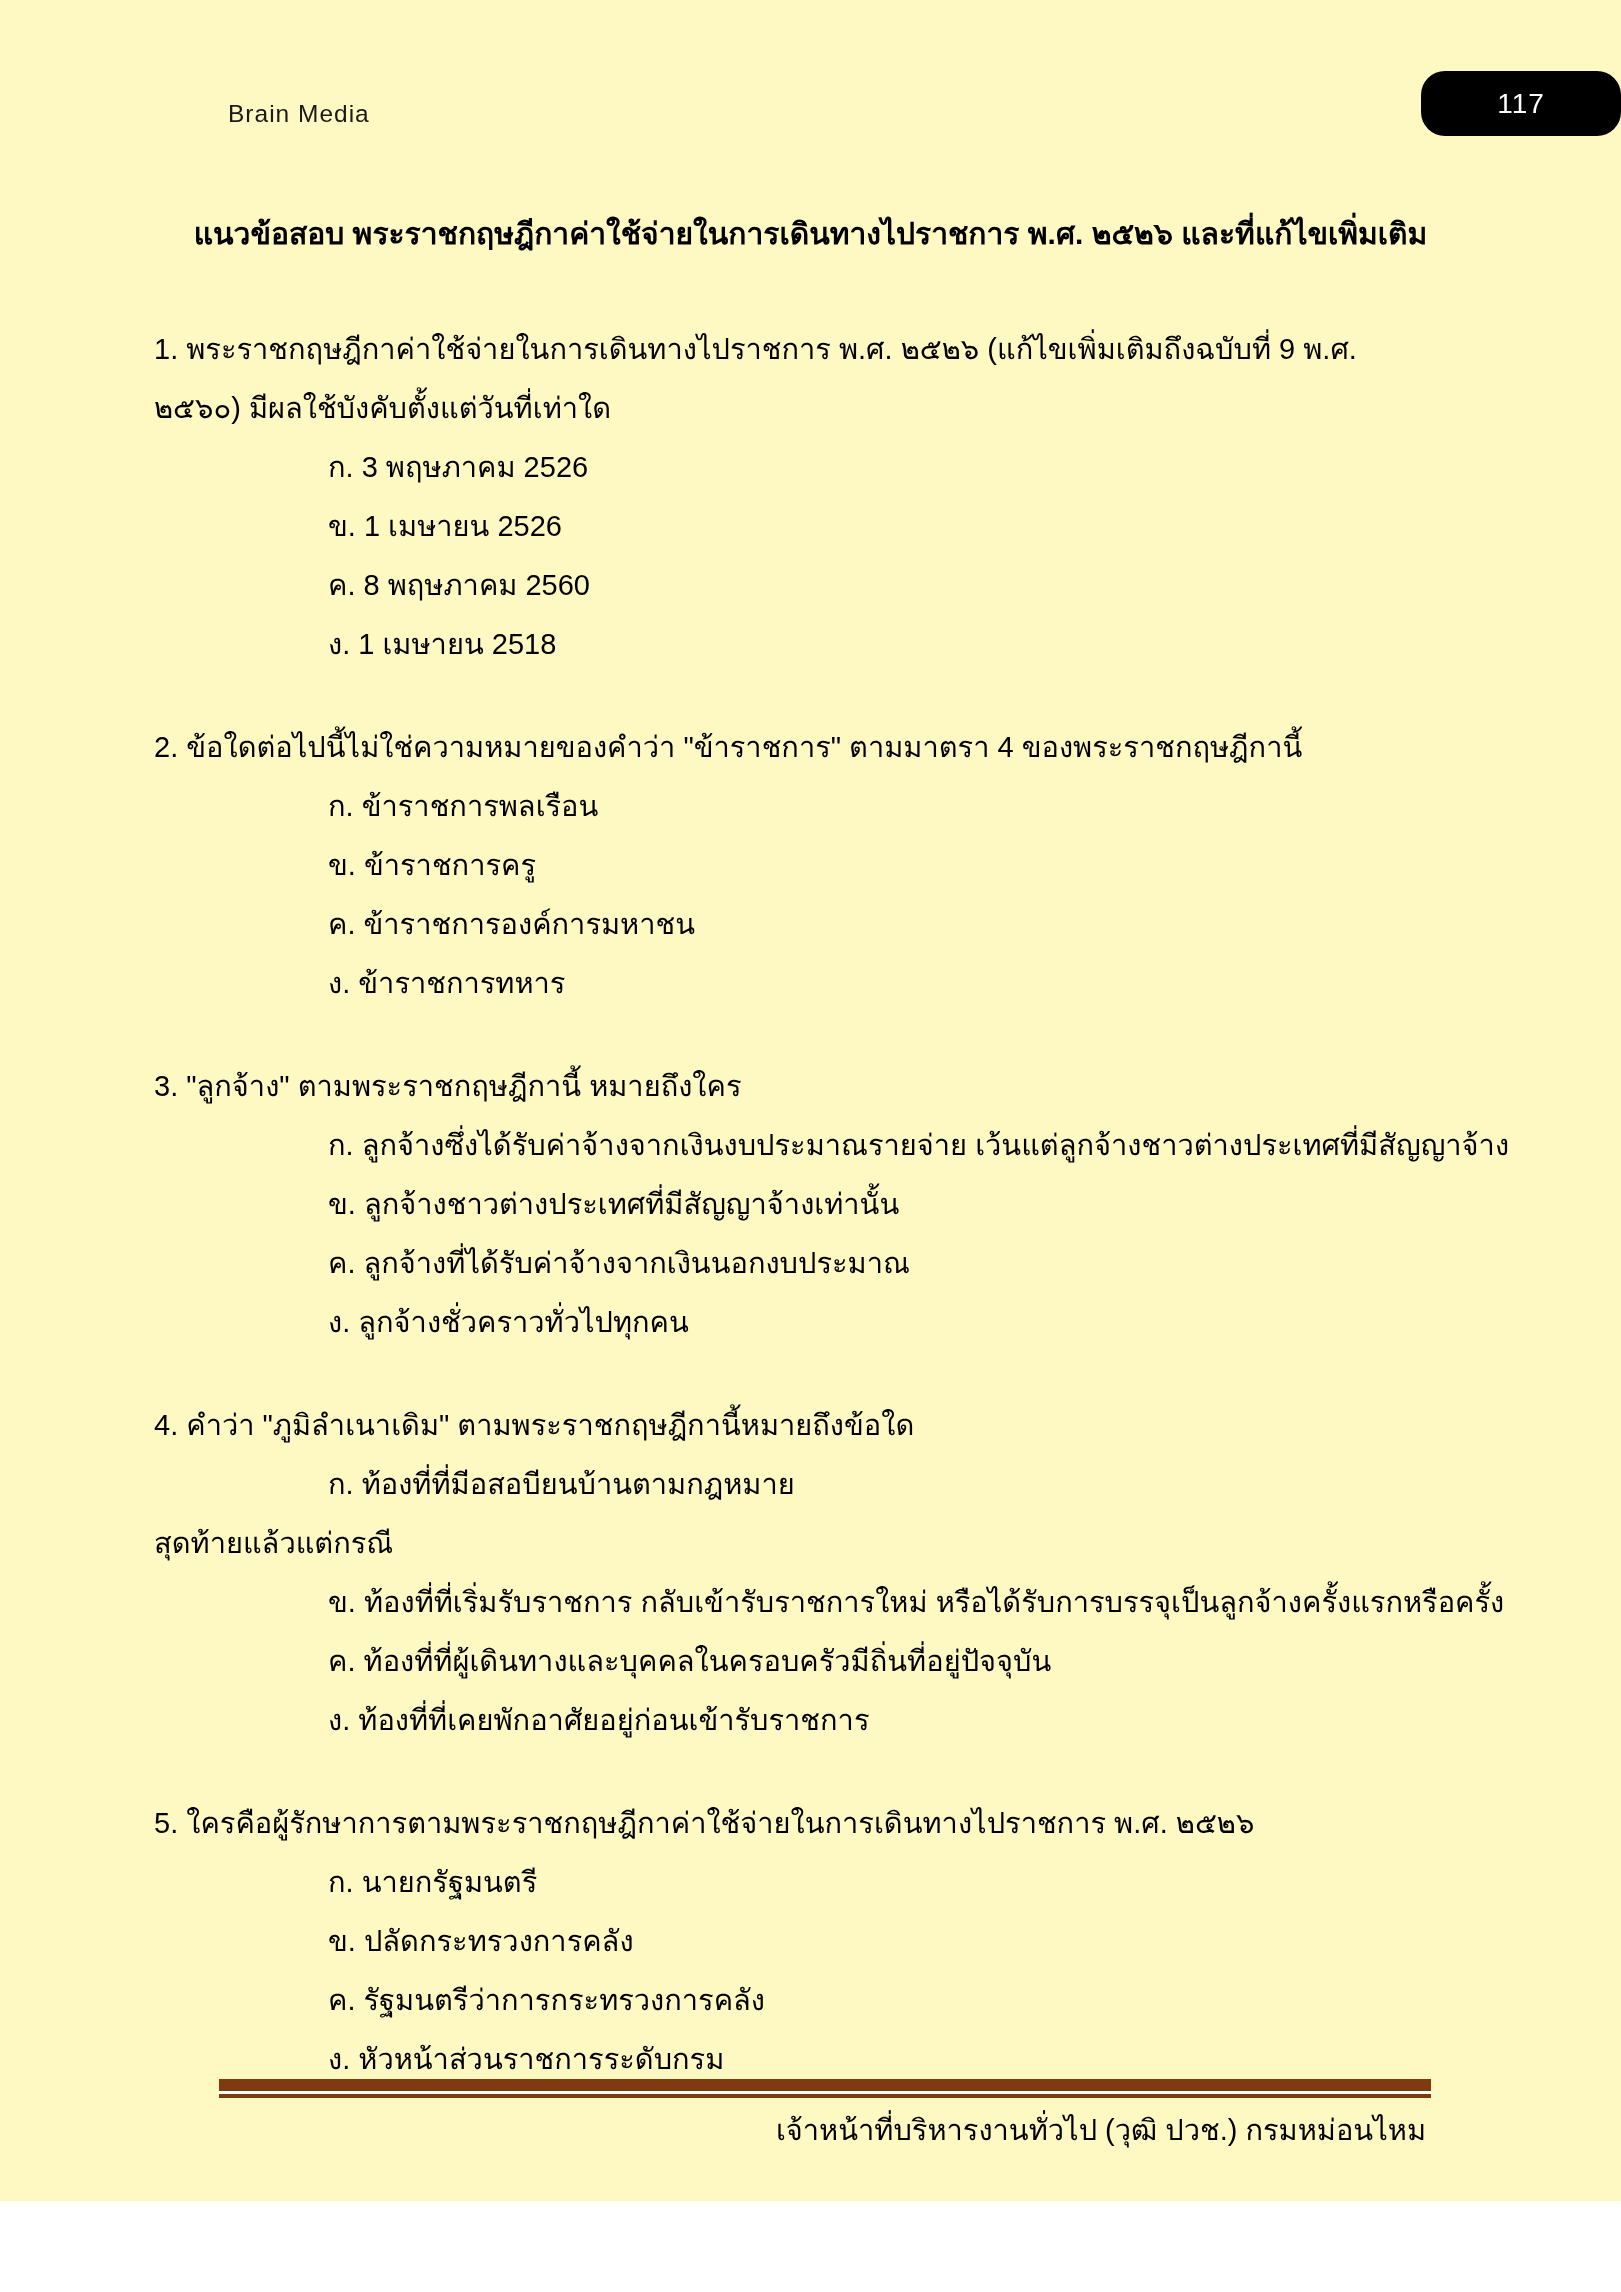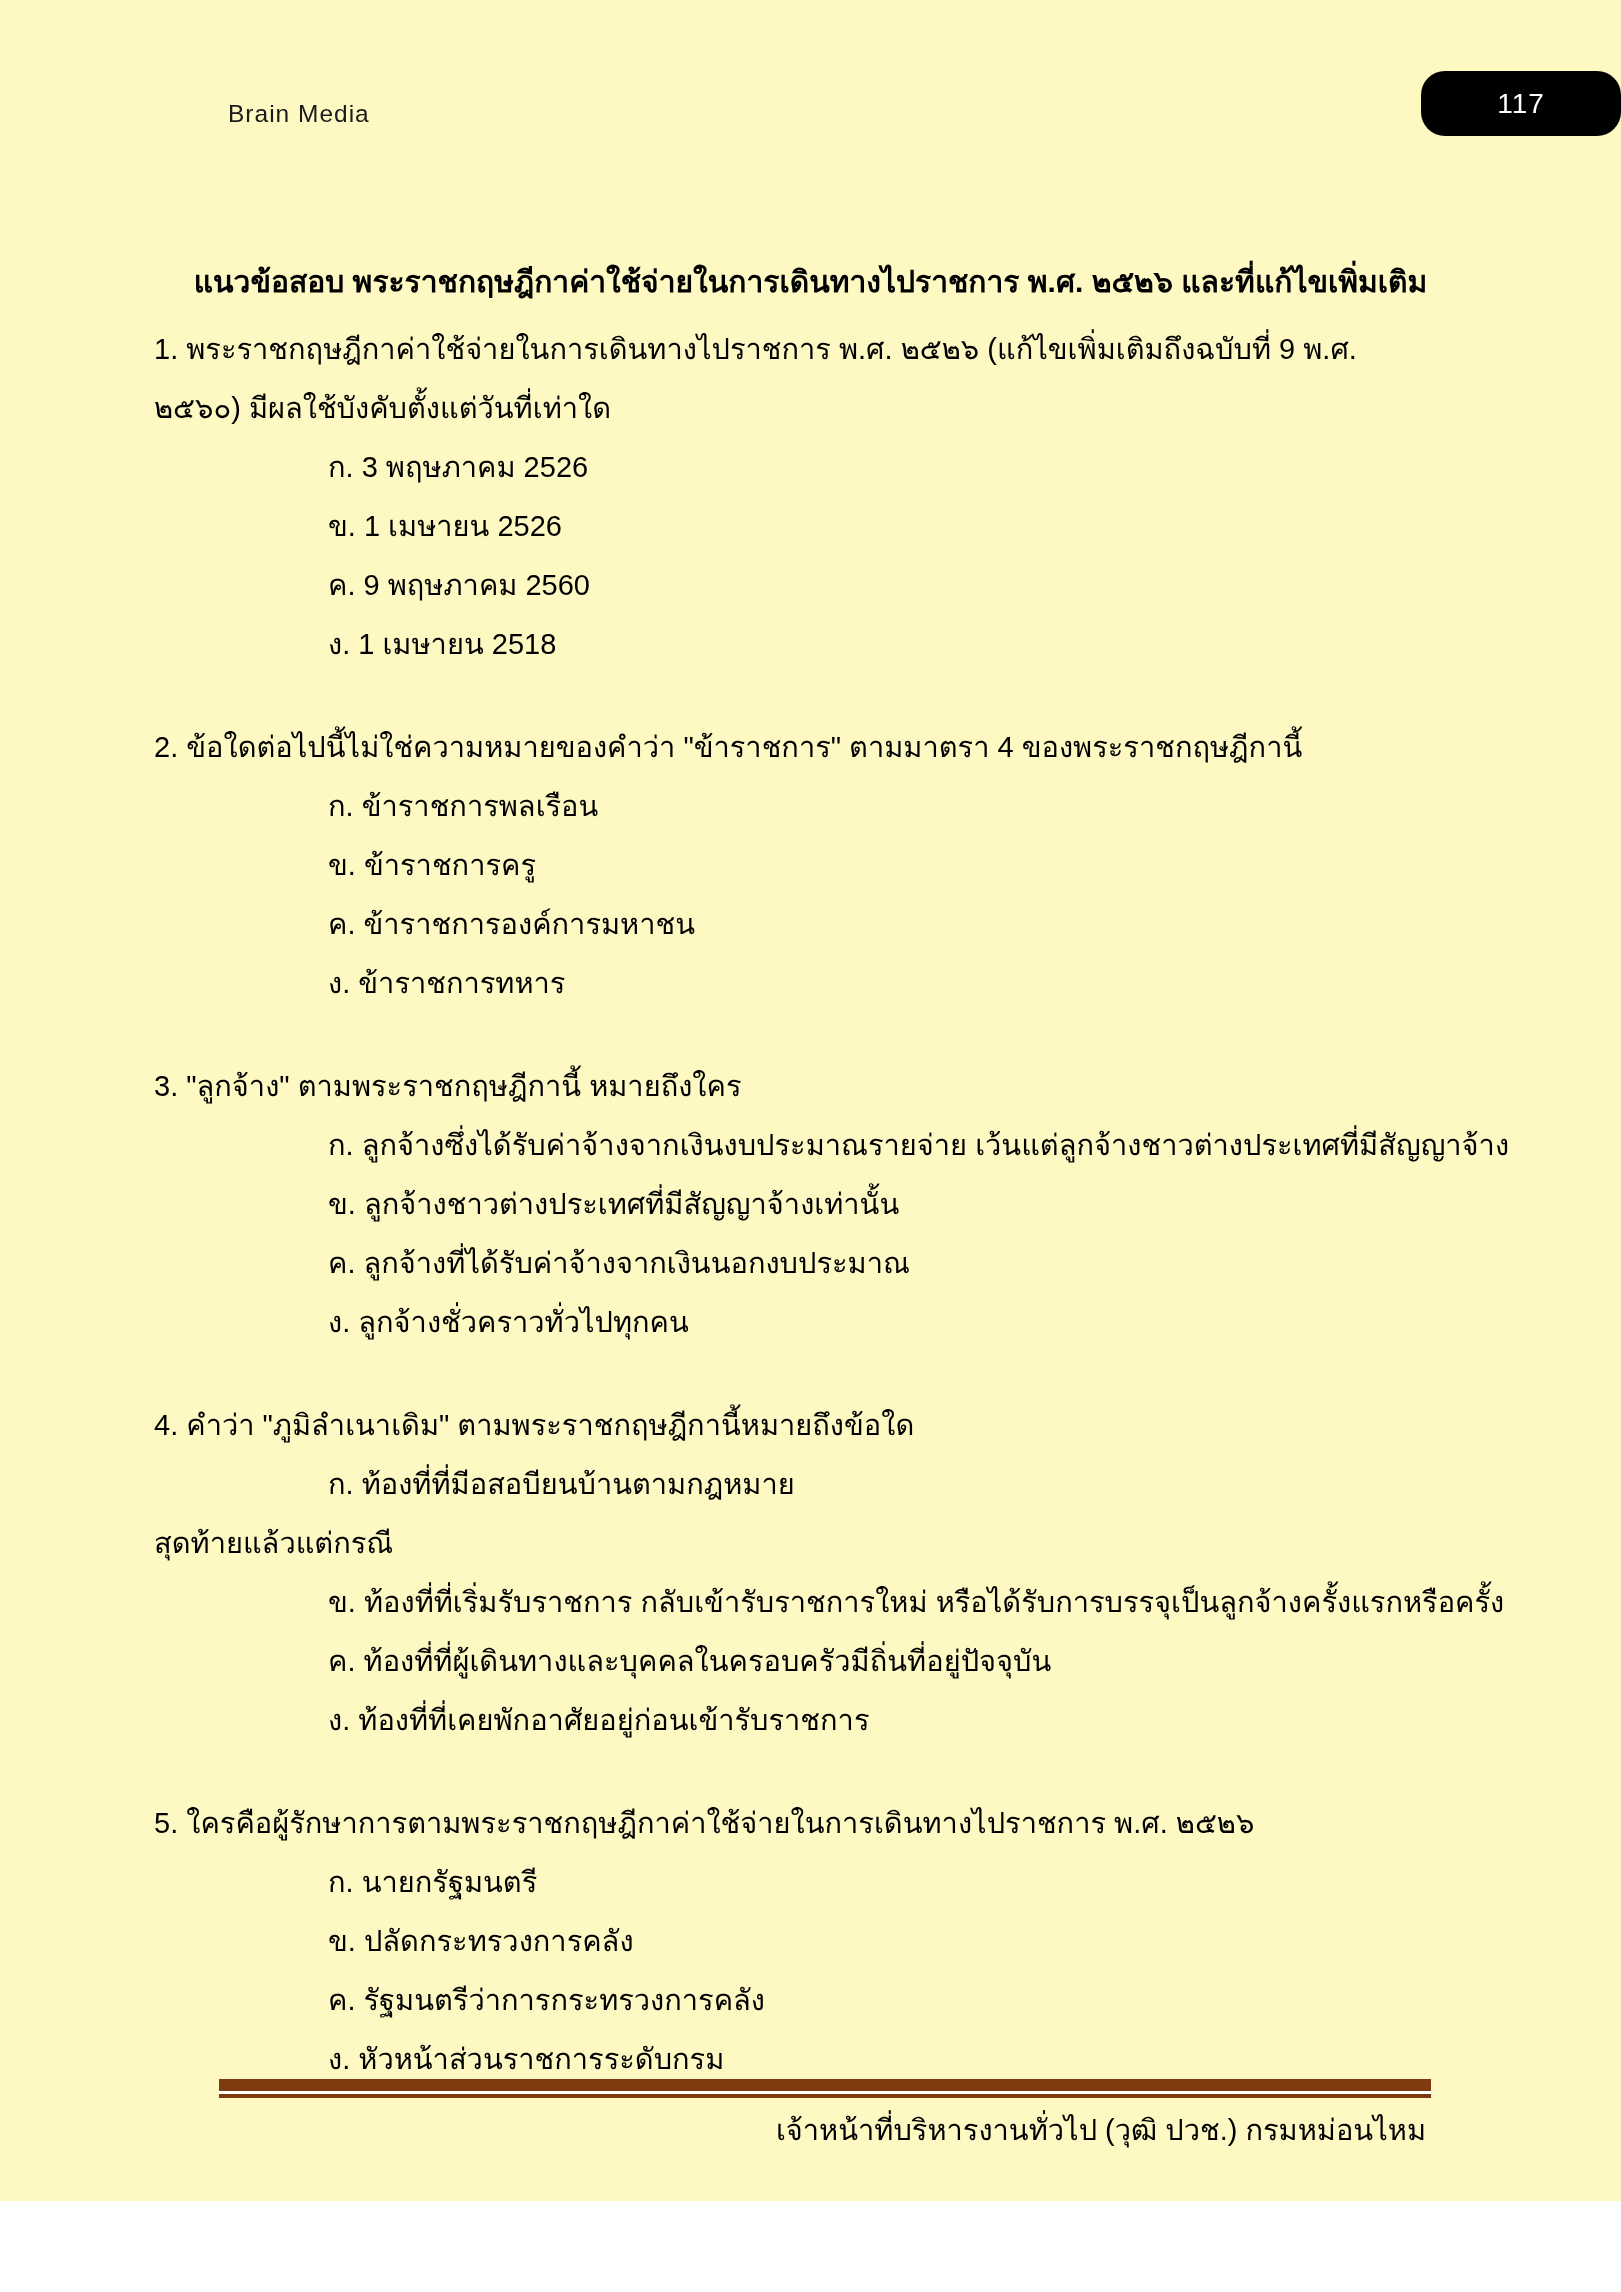--- a/index.html
+++ b/index.html
@@ -38,21 +38,20 @@
   }
   .doc-title {
     position: absolute;
     left: 98px;
     right: 98px;
     top: 210px;
     text-align: center;
     font-size: 30px;
     font-weight: bold;
     white-space: nowrap;
-    margin-top: 48px;
   }
   .content {
     position: absolute;
     left: 154px;
     top: 320px;
     right: 29px;
   }
   .question { margin-bottom: 44px; }
   .line {
     height: 59px;
@@ -92,21 +91,21 @@
   </div>
 
   <div class="doc-title">แนวข้อสอบ พระราชกฤษฎีกาค่าใช้จ่ายในการเดินทางไปราชการ พ.ศ. ๒๕๒๖ และที่แก้ไขเพิ่มเติม</div>
 
   <div class="content">
       <div class="question">
         <div class="line">1. พระราชกฤษฎีกาค่าใช้จ่ายในการเดินทางไปราชการ พ.ศ. ๒๕๒๖ (แก้ไขเพิ่มเติมถึงฉบับที่ 9 พ.ศ.</div>
         <div class="line">๒๕๖๐) มีผลใช้บังคับตั้งแต่วันที่เท่าใด</div>
         <div class="line indent">ก. 3 พฤษภาคม 2526</div>
         <div class="line indent">ข. 1 เมษายน 2526</div>
-        <div class="line indent">ค. 9 พฤษภาคม 2560</div>
+        <div class="line indent">ค. 8 พฤษภาคม 2560</div>
         <div class="line indent">ง. 1 เมษายน 2518</div>
       </div>
       <div class="question">
         <div class="line">2. ข้อใดต่อไปนี้ไม่ใช่ความหมายของคำว่า "ข้าราชการ" ตามมาตรา 4 ของพระราชกฤษฎีกานี้</div>
         <div class="line indent">ก. ข้าราชการพลเรือน</div>
         <div class="line indent">ข. ข้าราชการครู</div>
         <div class="line indent">ค. ข้าราชการองค์การมหาชน</div>
         <div class="line indent">ง. ข้าราชการทหาร</div>
       </div>
       <div class="question">

